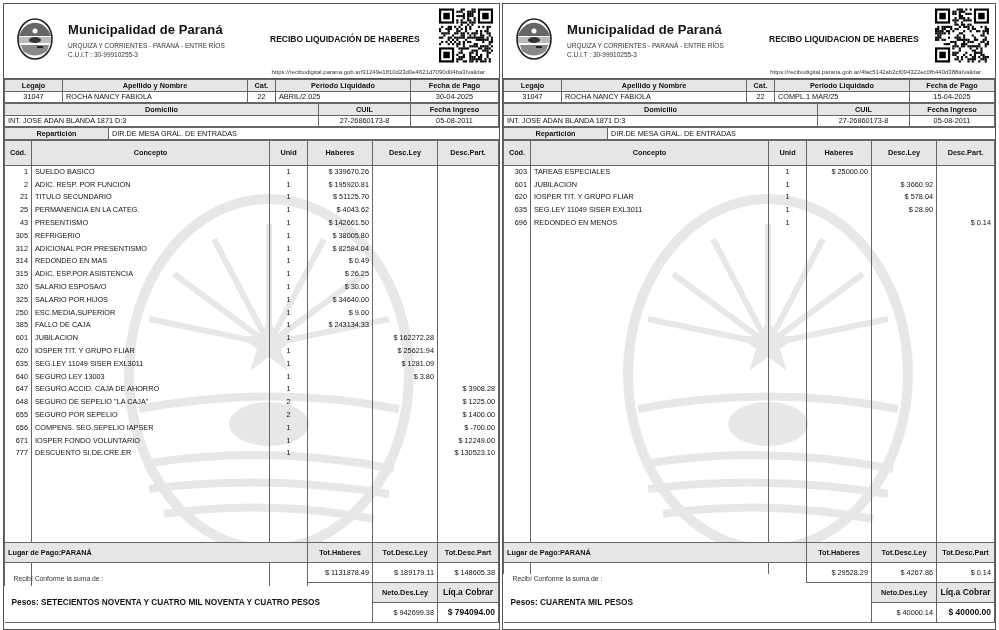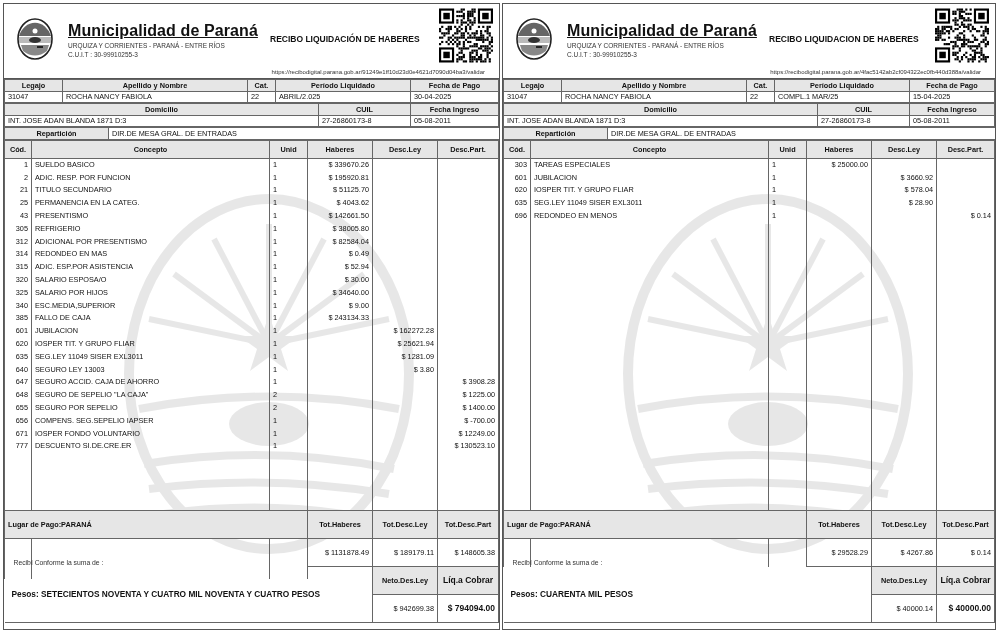--- a/index.html
+++ b/index.html
@@ -7,40 +7,40 @@
   body { font-family: "Liberation Sans", sans-serif; color: #111; position: relative; }
 
   .receipt { position: absolute; top: 3px; height: 627px; border: 1px solid #555; background: #fff; overflow: hidden; }
   .receipt.left { left: 3px; width: 497px; }
   .receipt.right { left: 502px; width: 494px; }
 
   .watermark { position: absolute; left: 120px; top: 190px; width: 290px; height: 360px; pointer-events: none; opacity: 0.09; }
 
   .head { position: relative; height: 75px; border-bottom: 1px solid #555; }
   .logo { position: absolute; left: 13px; top: 14px; width: 36px; height: 42px; }
-  .org-name { position: absolute; left: 64px; top: 18px; font-size: 16px; font-weight: bold; letter-spacing: 0.1px; text-decoration: underline; }
+  .org-name { position: absolute; left: 64px; top: 18px; font-size: 13px; font-weight: bold; letter-spacing: 0.1px; }
   .org-addr { position: absolute; left: 64px; top: 38px; font-size: 6.5px; color: #333; }
   .org-cuit { position: absolute; left: 64px; top: 47px; font-size: 6.5px; color: #333; }
   .doc-title { position: absolute; left: 266px; top: 30px; font-size: 8.5px; font-weight: bold; }
   .qr { position: absolute; right: 6px; top: 4px; width: 54px; height: 55px; }
   .url { position: absolute; right: 14px; top: 65px; font-size: 6px; color: #333; }
 
   table { border-collapse: collapse; width: 100%; table-layout: fixed; padding-left: 28px; }
   td, th { border: 1px solid #666; font-size: 7.3px; height: 11.5px; padding: 0 3px; white-space: nowrap; overflow: hidden; }
   th { background: #e6e6e6; font-weight: bold; text-align: center; }
-  td.c { text-align: left; }
+  td.c { text-align: center; }
   td.r { text-align: right; }
 
   .items { position: relative; }
   .items td { border-top: none; border-bottom: none; height: 12.8px; font-size: 7.3px; }
   .items tr.filler td { height: auto; }
-  .items th { height: 18px; }
+  .items th { height: 25px; }
 
   .foot { position: absolute; left: 0; right: 0; bottom: 0; }
-  .foot td, .foot th { height: 28px; }
+  .foot td, .foot th { height: 20px; }
   .foot .lugar { text-align: left; background: #e6e6e6; }
   .foot .recibi { border: none; font-size: 6.8px; color: #333; padding-left: 9px; vertical-align: bottom; }
   .foot .pesos { border: none; font-size: 8.3px; font-weight: bold; padding-left: 7px; }
   .foot .big { font-weight: bold; font-size: 8.5px; }
   .foot td.blank { border: none; }
 </style>
 </head>
 <body>
 
 <div class="receipt left">
@@ -442,42 +442,42 @@
           <td>REDONDEO EN MAS</td>
           <td class="c">1</td>
           <td class="r">$ 0.49</td>
           <td class="r"></td>
           <td class="r"></td>
         </tr>
         <tr>
           <td class="r">315</td>
           <td>ADIC. ESP.POR ASISTENCIA</td>
           <td class="c">1</td>
-          <td class="r">$ 52.94</td>
+          <td class="r">$ 26.25</td>
           <td class="r"></td>
           <td class="r"></td>
         </tr>
         <tr>
           <td class="r">320</td>
           <td>SALARIO ESPOSA/O</td>
           <td class="c">1</td>
           <td class="r">$ 30.00</td>
           <td class="r"></td>
           <td class="r"></td>
         </tr>
         <tr>
           <td class="r">325</td>
           <td>SALARIO POR HIJOS</td>
           <td class="c">1</td>
           <td class="r">$ 34640.00</td>
           <td class="r"></td>
           <td class="r"></td>
         </tr>
         <tr>
-          <td class="r">340</td>
+          <td class="r">250</td>
           <td>ESC.MEDIA,SUPERIOR</td>
           <td class="c">1</td>
           <td class="r">$ 9.00</td>
           <td class="r"></td>
           <td class="r"></td>
         </tr>
         <tr>
           <td class="r">385</td>
           <td>FALLO DE CAJA</td>
           <td class="c">1</td>

